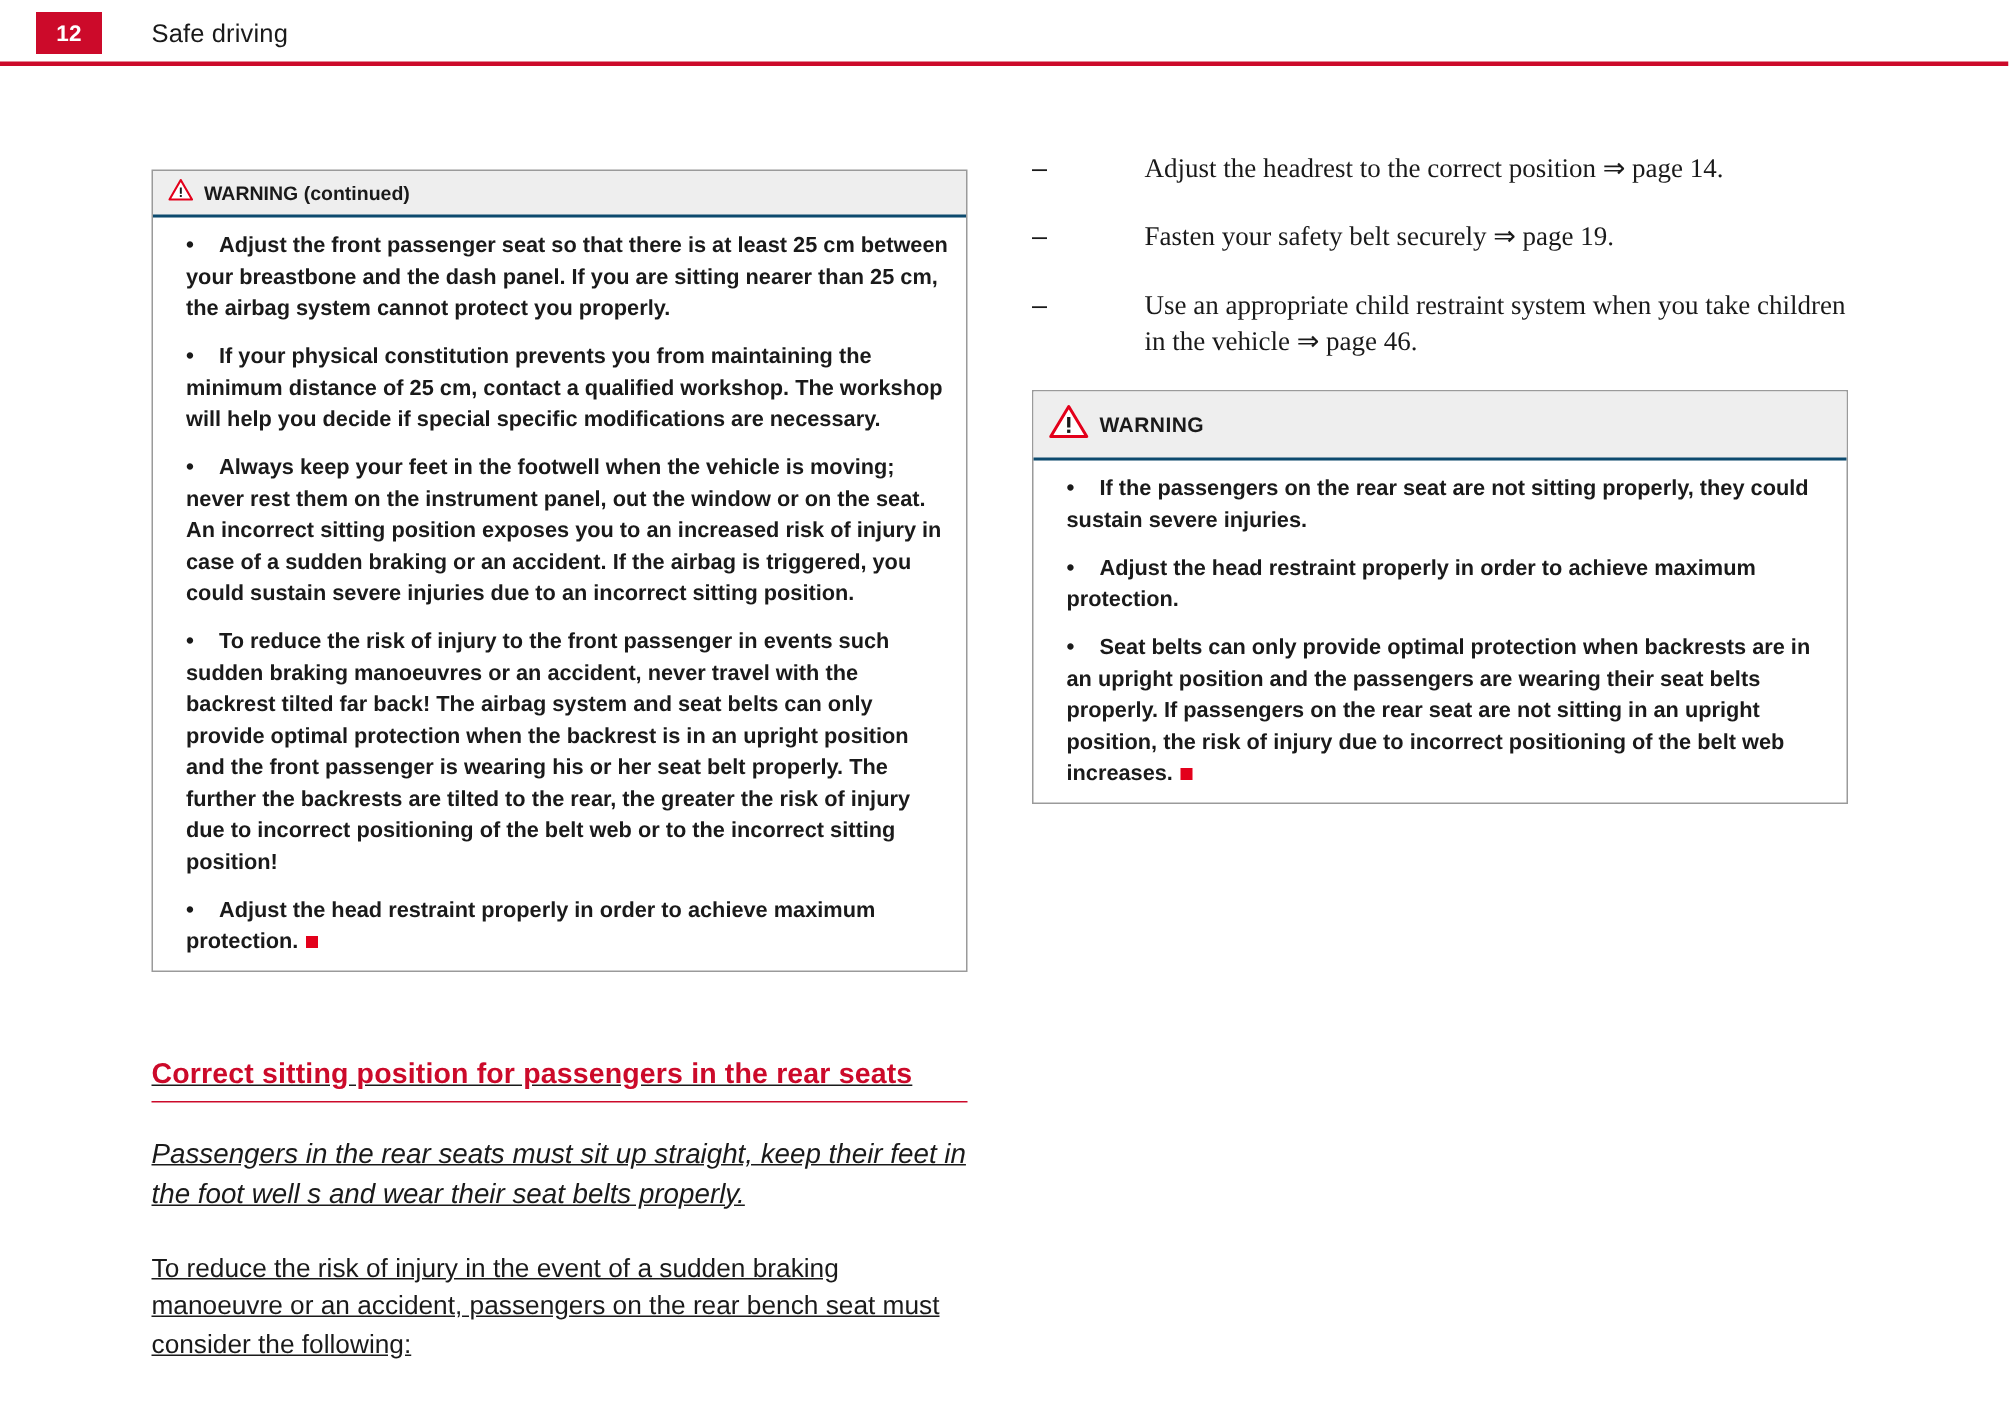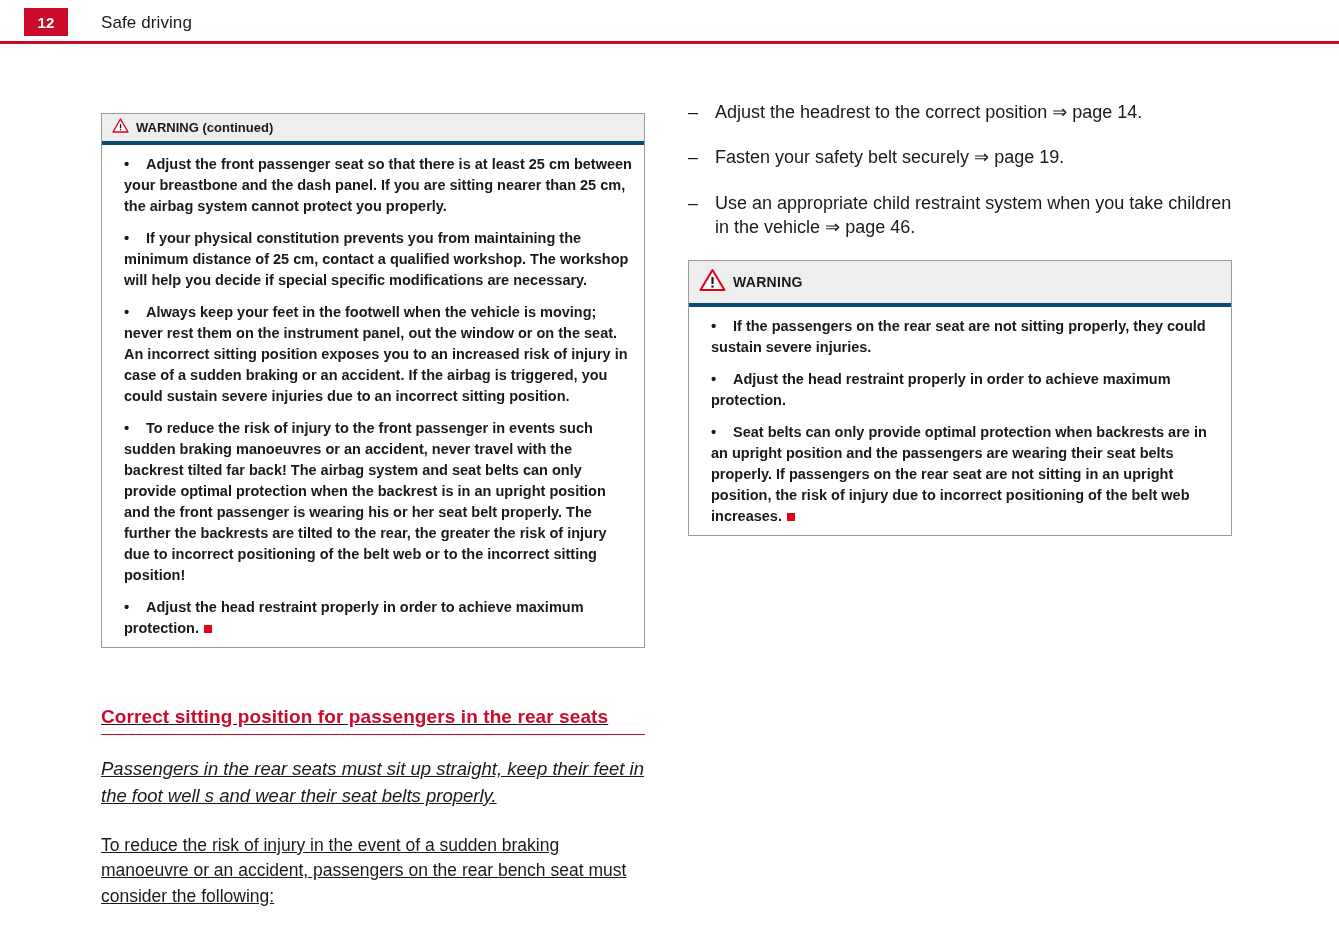--- a/index.html
+++ b/index.html
@@ -73,21 +73,21 @@
   }
 
   
   .warning-box {
     border: 1px solid #9a9a9a;
     background: #ffffff;
     box-sizing: border-box;
   }
   .warning-head {
     background: #eeeeee;
-    border-bottom: 4px solid #0c4a6e;
+    border-bottom: 2px solid #0c4a6e;
     display: flex;
     align-items: center;
     box-sizing: border-box;
   }
   .warning-head.small {
     height: 31px;
     padding: 0 10px;
   }
   .warning-head.large {
     height: 46px;
@@ -159,21 +159,22 @@
     flex: 0 0 auto;
     width: 27px;
   }
   .dash-item .dash::before {
     content: "\2013";
   }
   .dash-item .dtxt {
     flex: 1 1 auto;
   }
   .arrow {
-    font-family: Liberation Sans, sans-serif;
+    font-family: Liberation Serif, serif;
+    margin-left: 48px;
   }
 
   
   .section-heading-wrap {
     margin-top: 58px;
     text-decoration: underline;
   }
   .section-heading {
     color: #cc0a2a;
     font-size: 19px;

